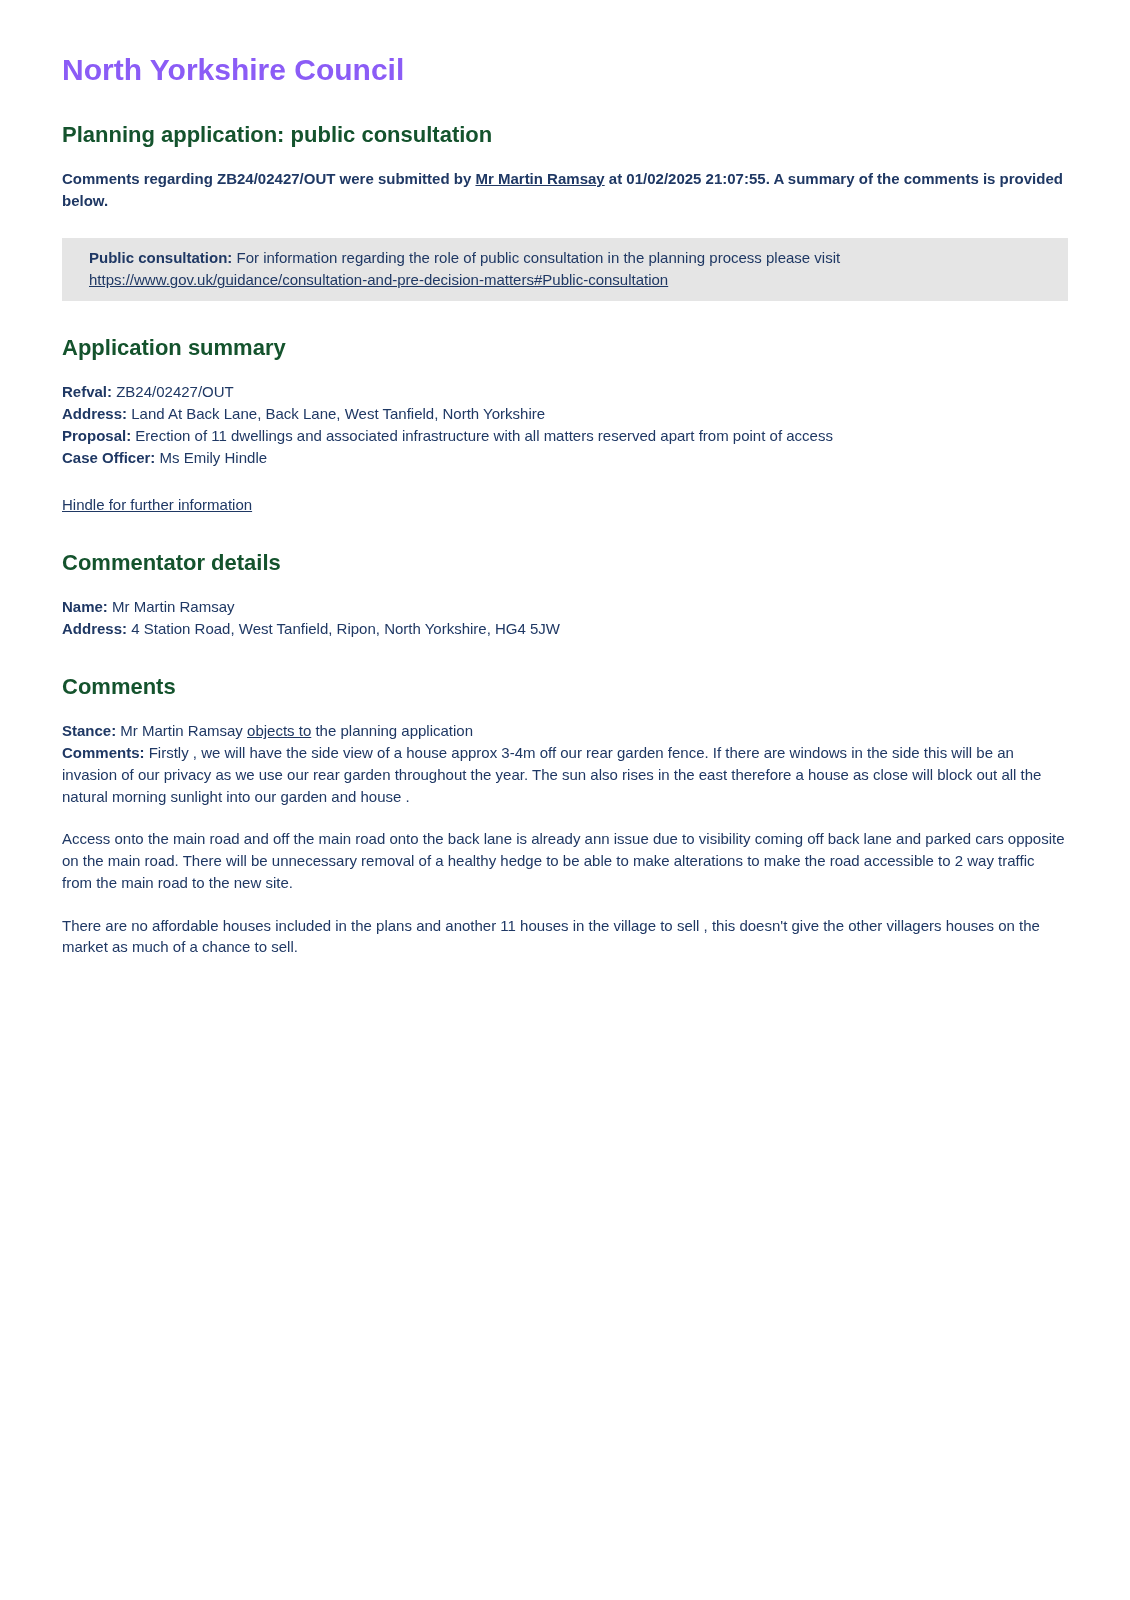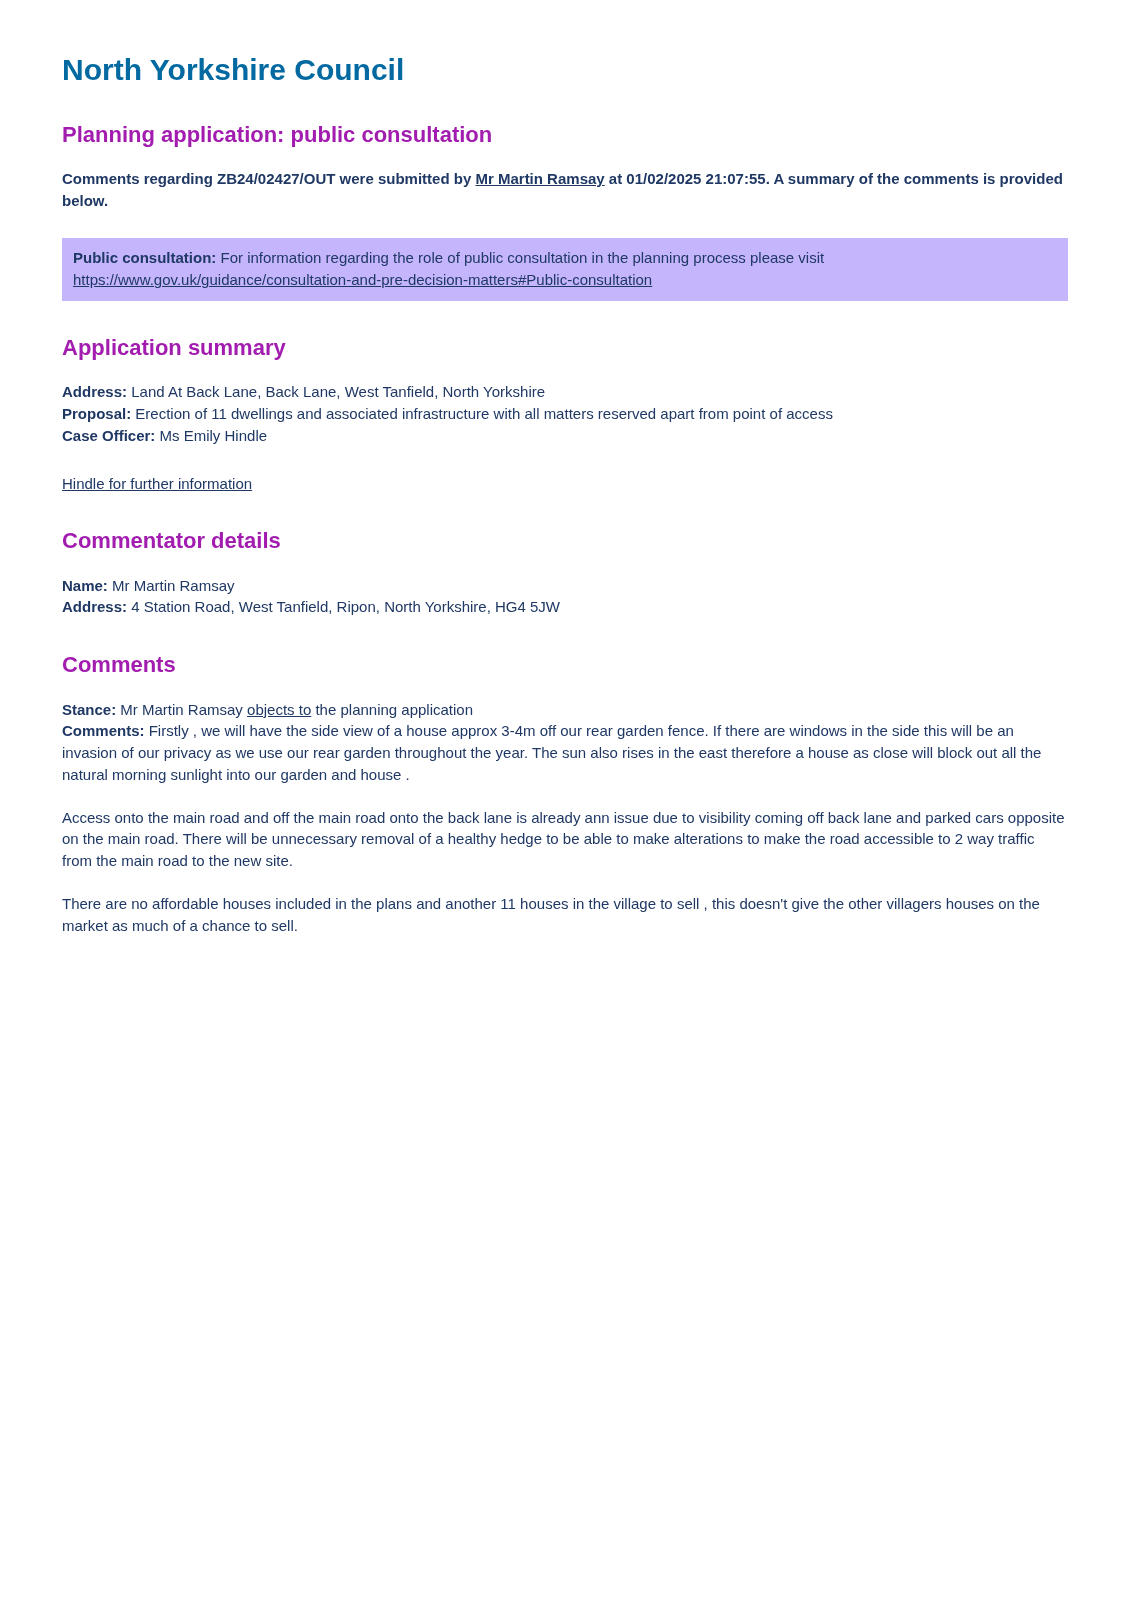--- a/index.html
+++ b/index.html
@@ -15,37 +15,37 @@
     font-family: "Liberation Sans", "DejaVu Sans", sans-serif;
     color: #1f3864;
     font-size: 15px;
     line-height: 1.45;
   }
   h1.page-title {
     font-size: 30px;
     font-weight: bold;
     margin: 0 0 30px 0;
     line-height: 1.2;
-    color: #0369a1;
+    color: #8b5cf6;
   }
   h2.section-heading {
     font-size: 22px;
     font-weight: bold;
     margin: 34px 0 20px 0;
     line-height: 1.2;
-    color: #a21caf;
+    color: #14532d;
   }
   p { margin: 0; }
   .intro {
     font-weight: bold;
     margin: 12px 0 26px 0;
   }
   .notice {
-    background: #c4b5fd;
-    padding: 9px 11px;
+    background: #e5e5e5;
+    padding: 9px 27px;
     margin: 0 0 10px 0;
     line-height: 1.5;
   }
   .notice strong { font-weight: bold; }
   a.doc-link {
     color: #1f3864;
     text-decoration: underline;
     cursor: pointer;
   }
   .underlined {
@@ -66,20 +66,24 @@
 
 <h2 class="section-heading">Planning application: public consultation</h2>
 
 <p class="intro"><span>Comments regarding ZB24/02427/OUT were submitted by </span><a class="doc-link">Mr Martin Ramsay</a><span> at 01/02/2025 21:07:55. A summary of the comments is provided below.</span></p>
 
 <div class="notice"><strong>Public consultation:</strong><span> For information regarding the role of public consultation in the planning process please visit </span><a class="doc-link">https://www.gov.uk/guidance/consultation-and-pre-decision-matters#Public-consultation</a></div>
 
 <h2 class="section-heading">Application summary</h2>
 
 <div class="fields-block">
+  <p class="field">
+    <strong>Refval:</strong>
+    <span>ZB24/02427/OUT</span>
+  </p>
   <p class="field">
     <strong>Address:</strong>
     <span>Land At Back Lane, Back Lane, West Tanfield, North Yorkshire</span>
   </p>
   <p class="field">
     <strong>Proposal:</strong>
     <span>Erection of 11 dwellings and associated infrastructure with all matters reserved apart from point of access</span>
   </p>
   <p class="field">
     <strong>Case Officer:</strong>

